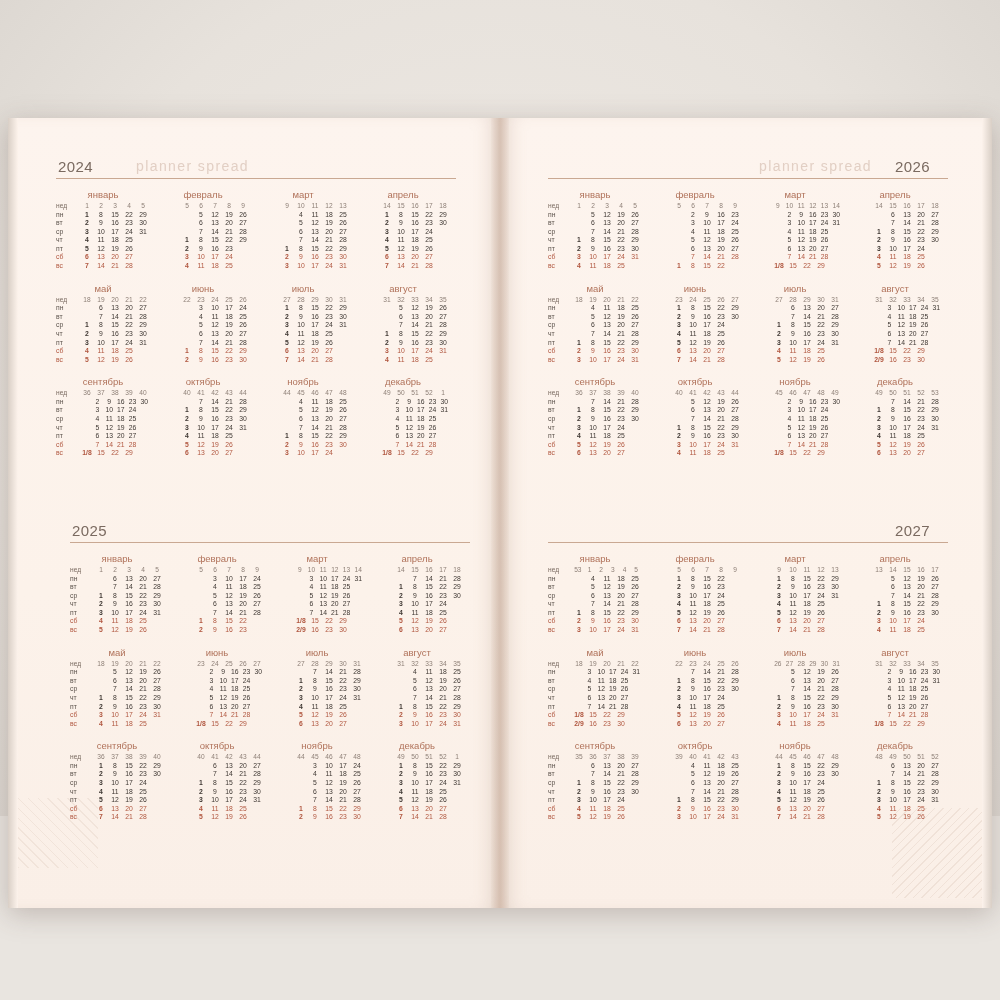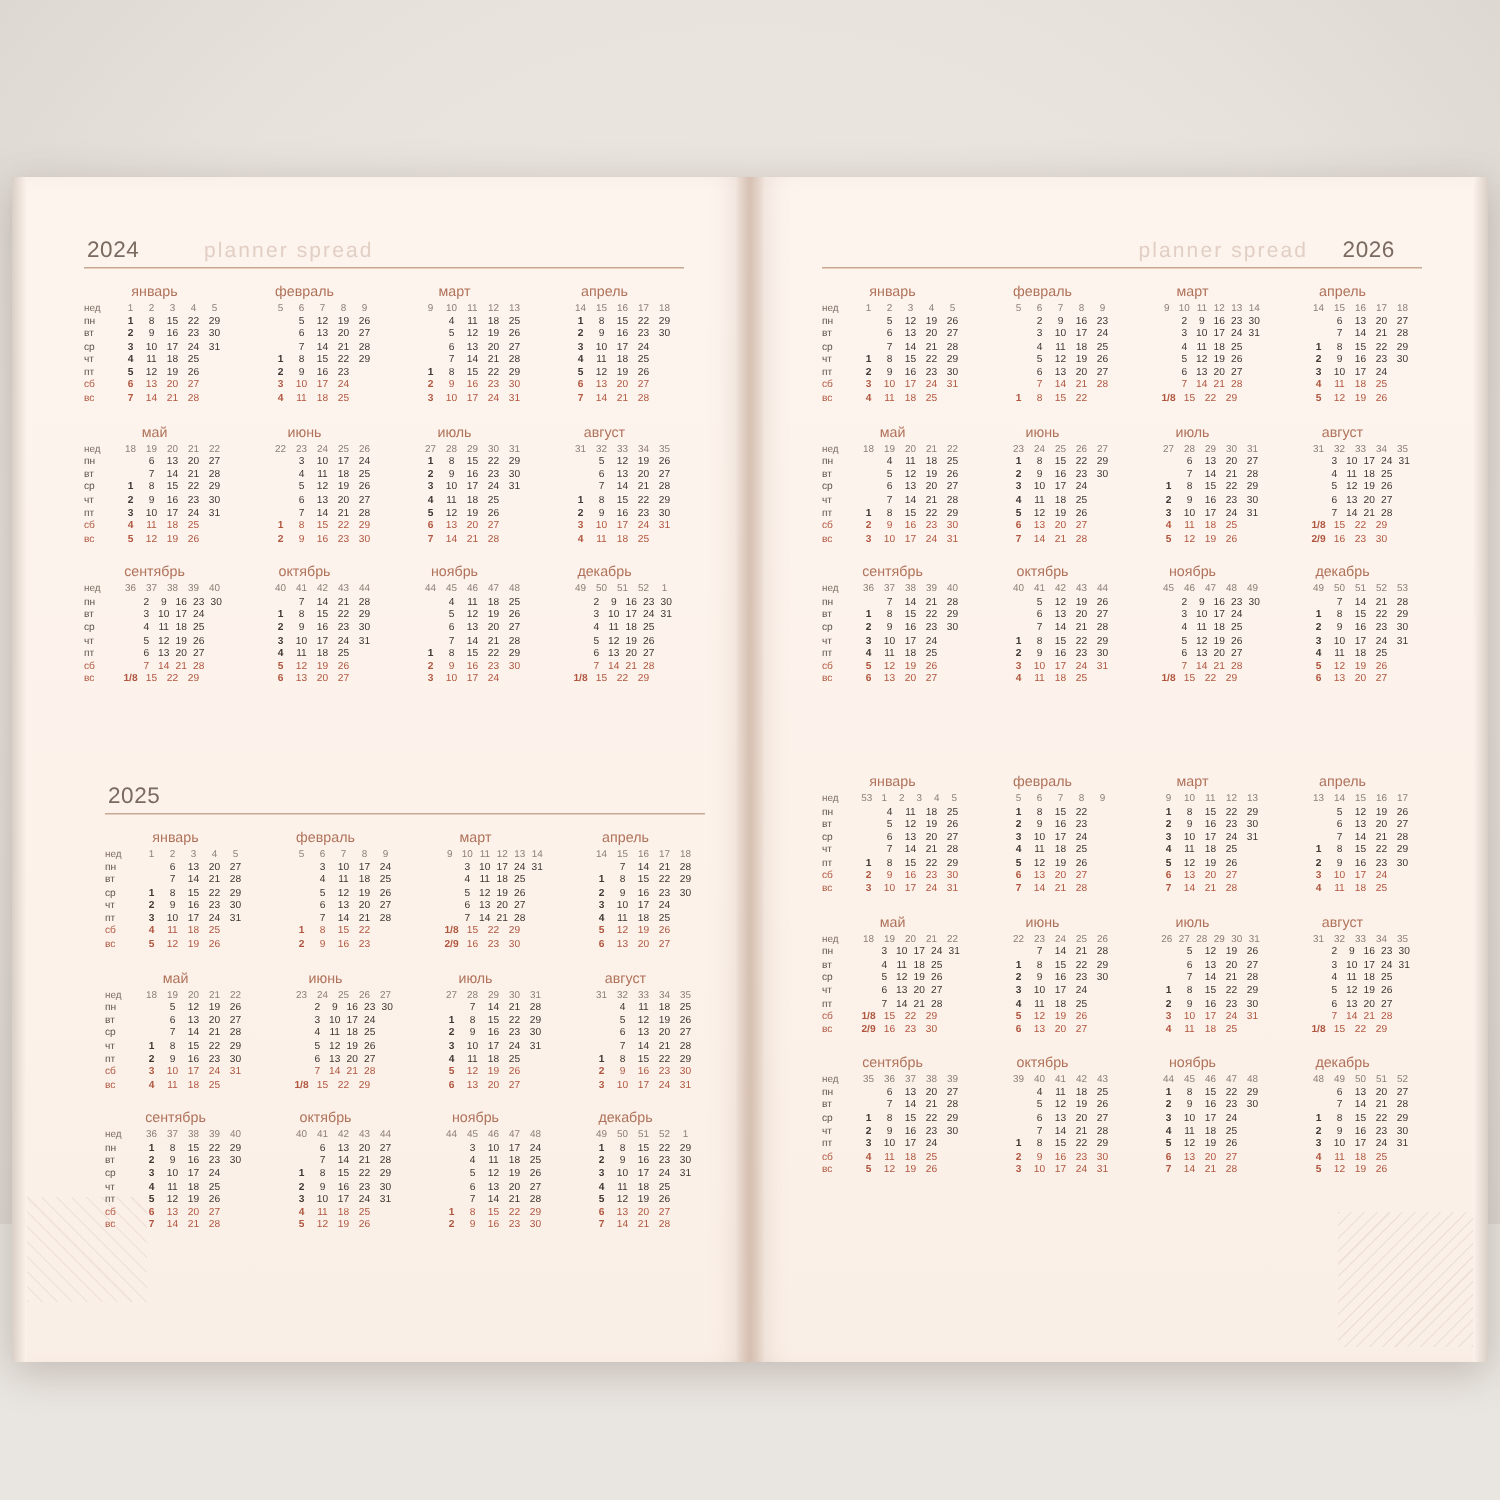--- a/index.html
+++ b/index.html
@@ -3424,20 +3424,23 @@
                       <span>27</span>
                       <span></span>
                     </div>
                   </div>
                 </div>
               </div>
             </div>
           </div>
         </div>
         <div class="year-block" style="left: 540px; top: 398px; width: 400px;">
+          <div class="year-head">
+            <div class="year-label right">2027</div>
+          </div>
           <div class="qrow">
             <div class="months">
               <div class="month">
                 <div class="m-title">январь</div>
               </div>
               <div class="month">
                 <div class="m-title">февраль</div>
               </div>
               <div class="month">
                 <div class="m-title">март</div>

